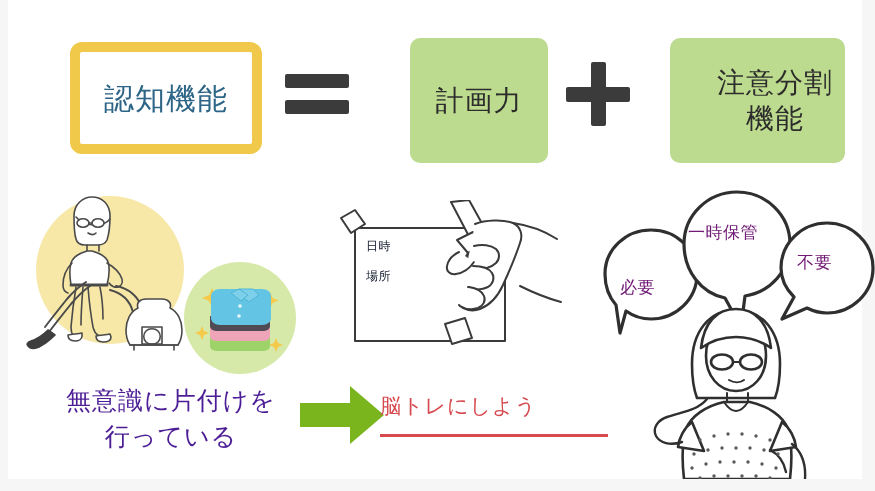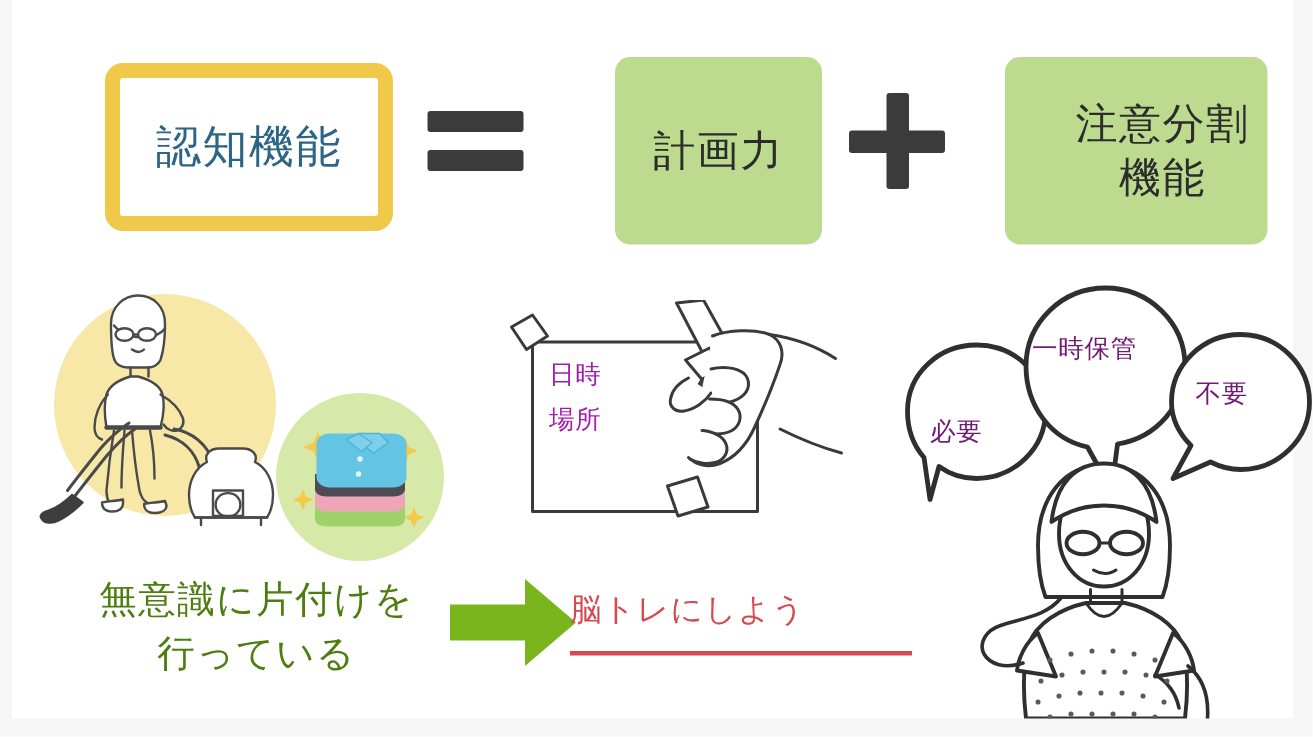--- a/index.html
+++ b/index.html
@@ -121,21 +121,21 @@
 
   
   #caption-left {
     position: absolute;
     left: 40px;
     top: 382px;
     width: 246px;
     text-align: center;
     font-size: 25px;
     line-height: 1.45;
-    color: #4d7c0f;
+    color: #4c1d95;
     letter-spacing: 1px;
   }
 
   #arrow-green {
     position: absolute;
     left: 292px;
     top: 386px;
     width: 84px;
     height: 58px;
   }
@@ -164,22 +164,22 @@
     white-space: nowrap;
     letter-spacing: 0.5px;
   }
   #lbl-need   { left: 612px; top: 276px; }
   #lbl-temp   { left: 680px; top: 221px; }
   #lbl-unneed { left: 789px; top: 251px; }
 
   
   .note-line {
     position: absolute;
-    font-size: 17px;
-    color: #a21caf;
+    font-size: 12px;
+    color: #0f172a;
     white-space: nowrap;
     letter-spacing: 0.5px;
   }
   #note-l1 { left: 358px; top: 238px; }
   #note-l2 { left: 358px; top: 268px; }
   #note-l3 { left: 358px; top: 297px; }
 </style>
 </head>
 <body>
 

